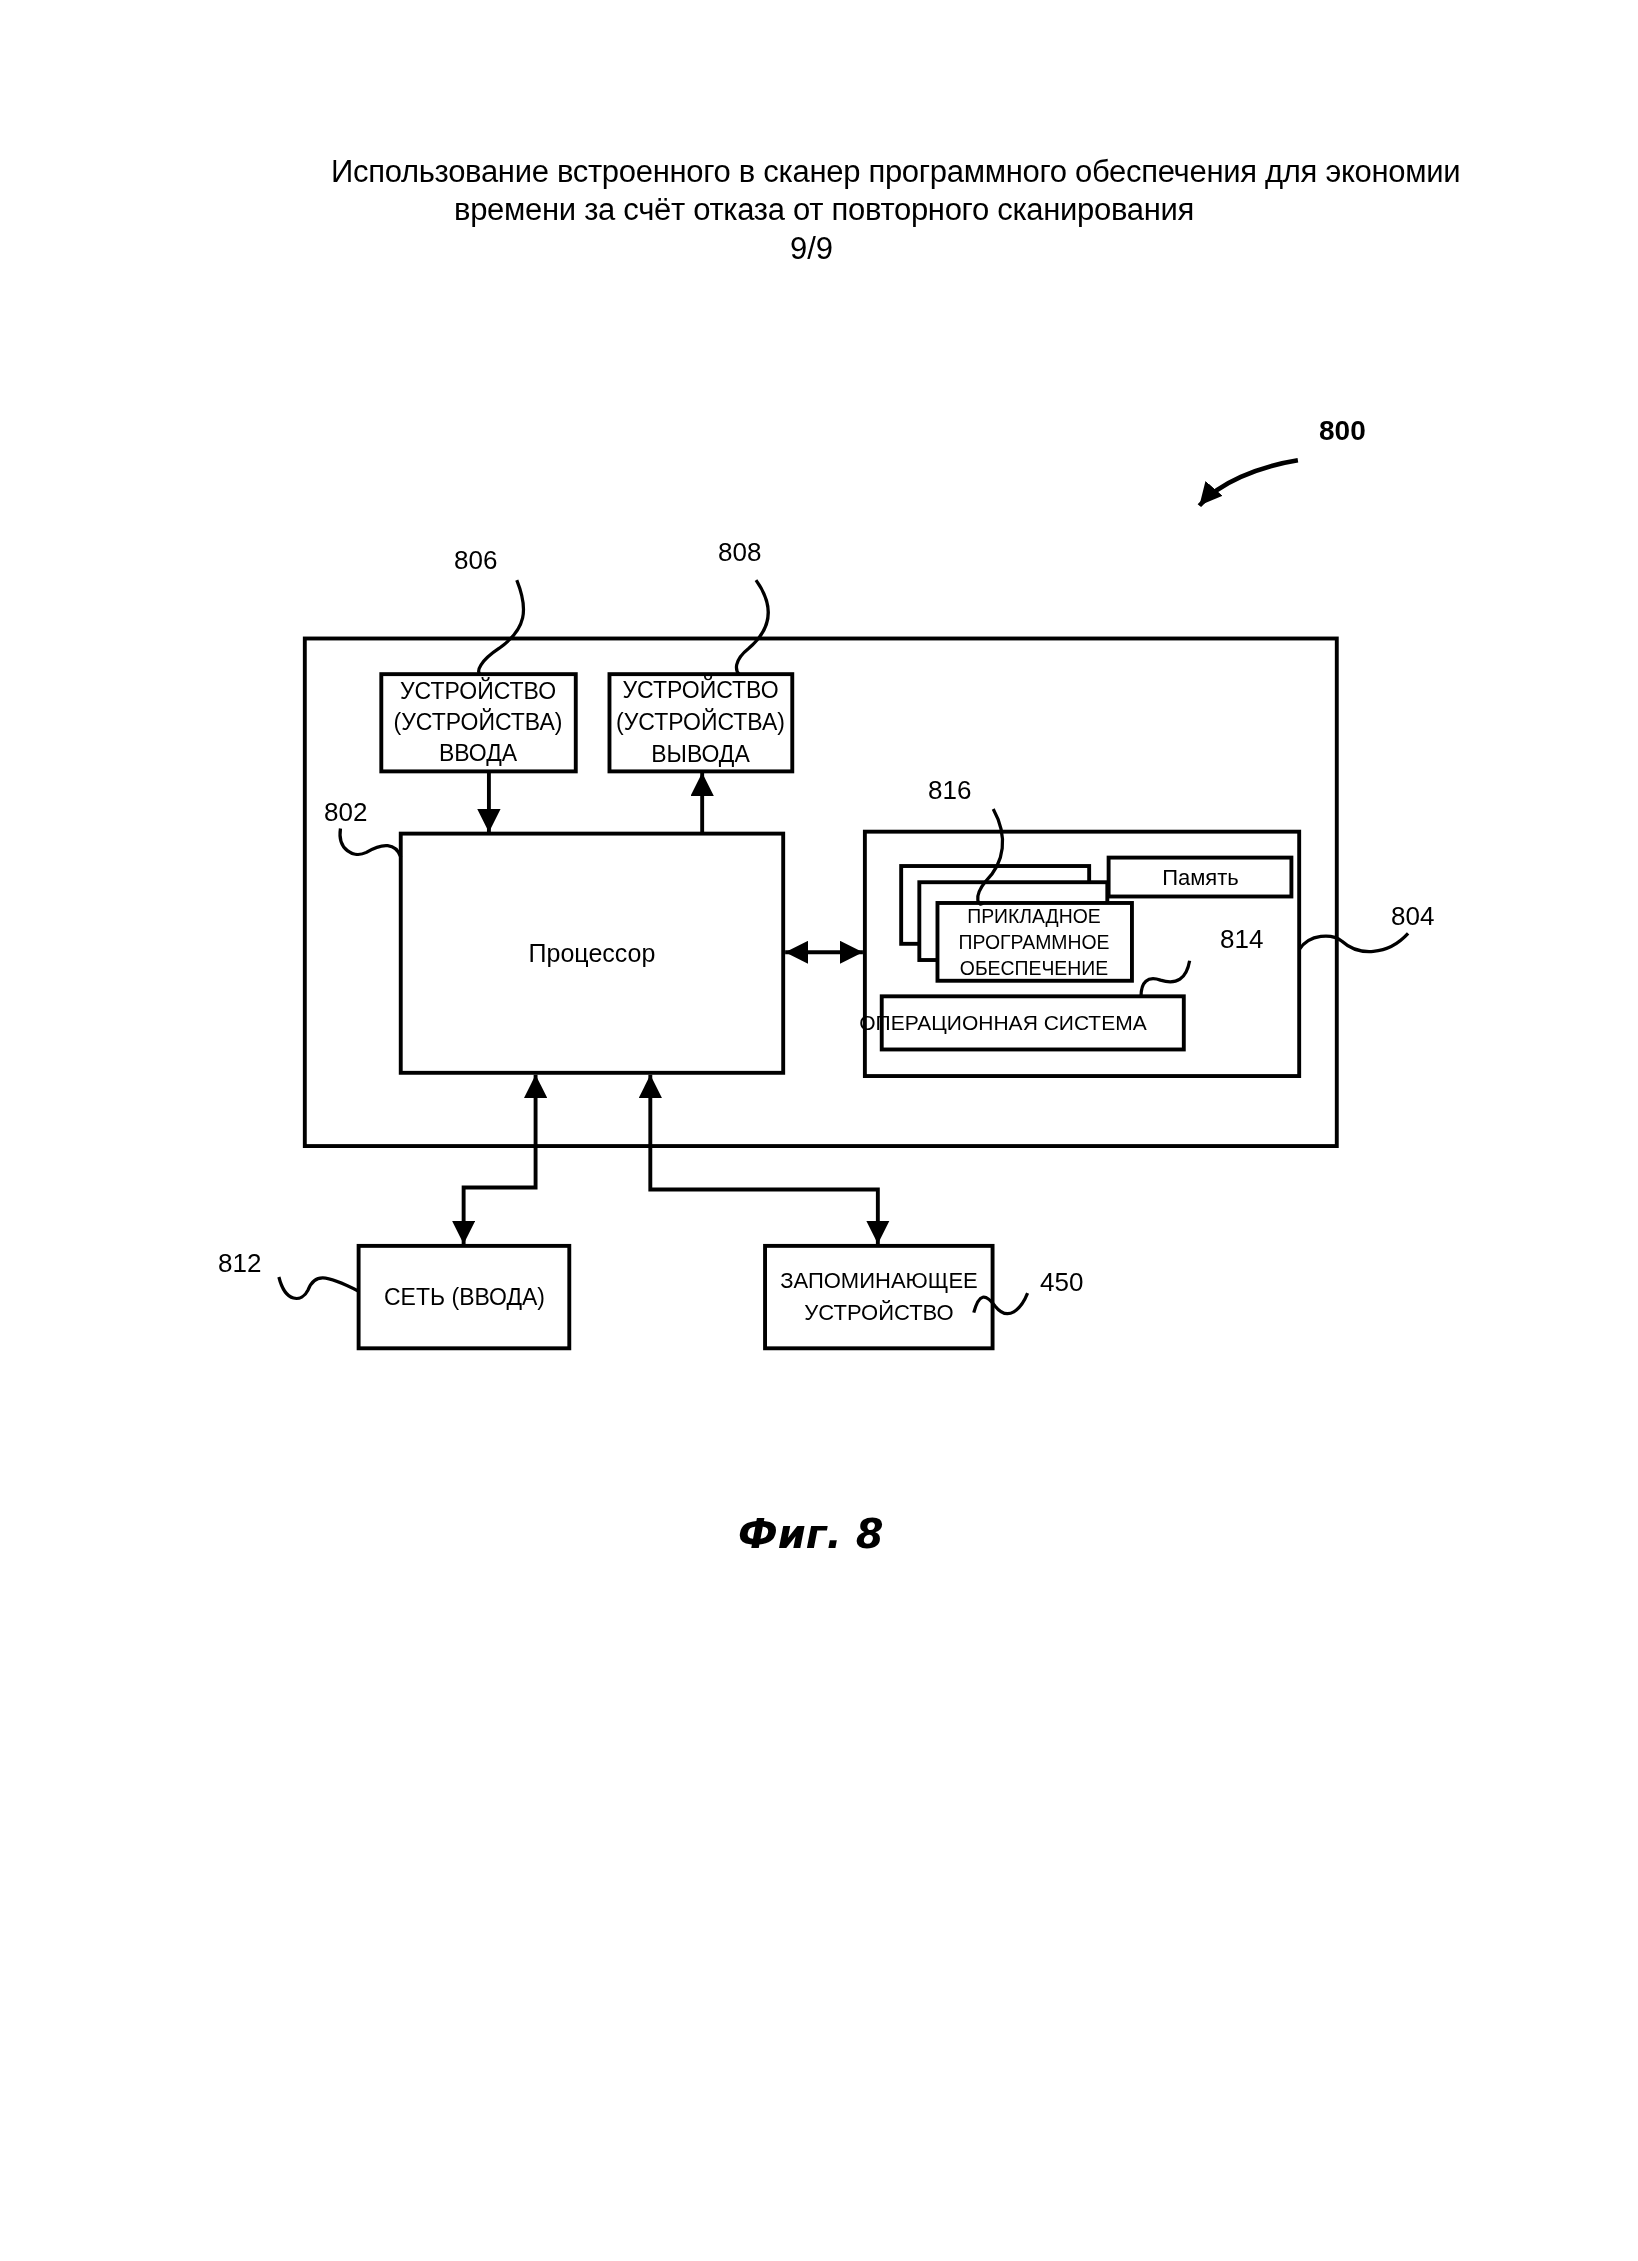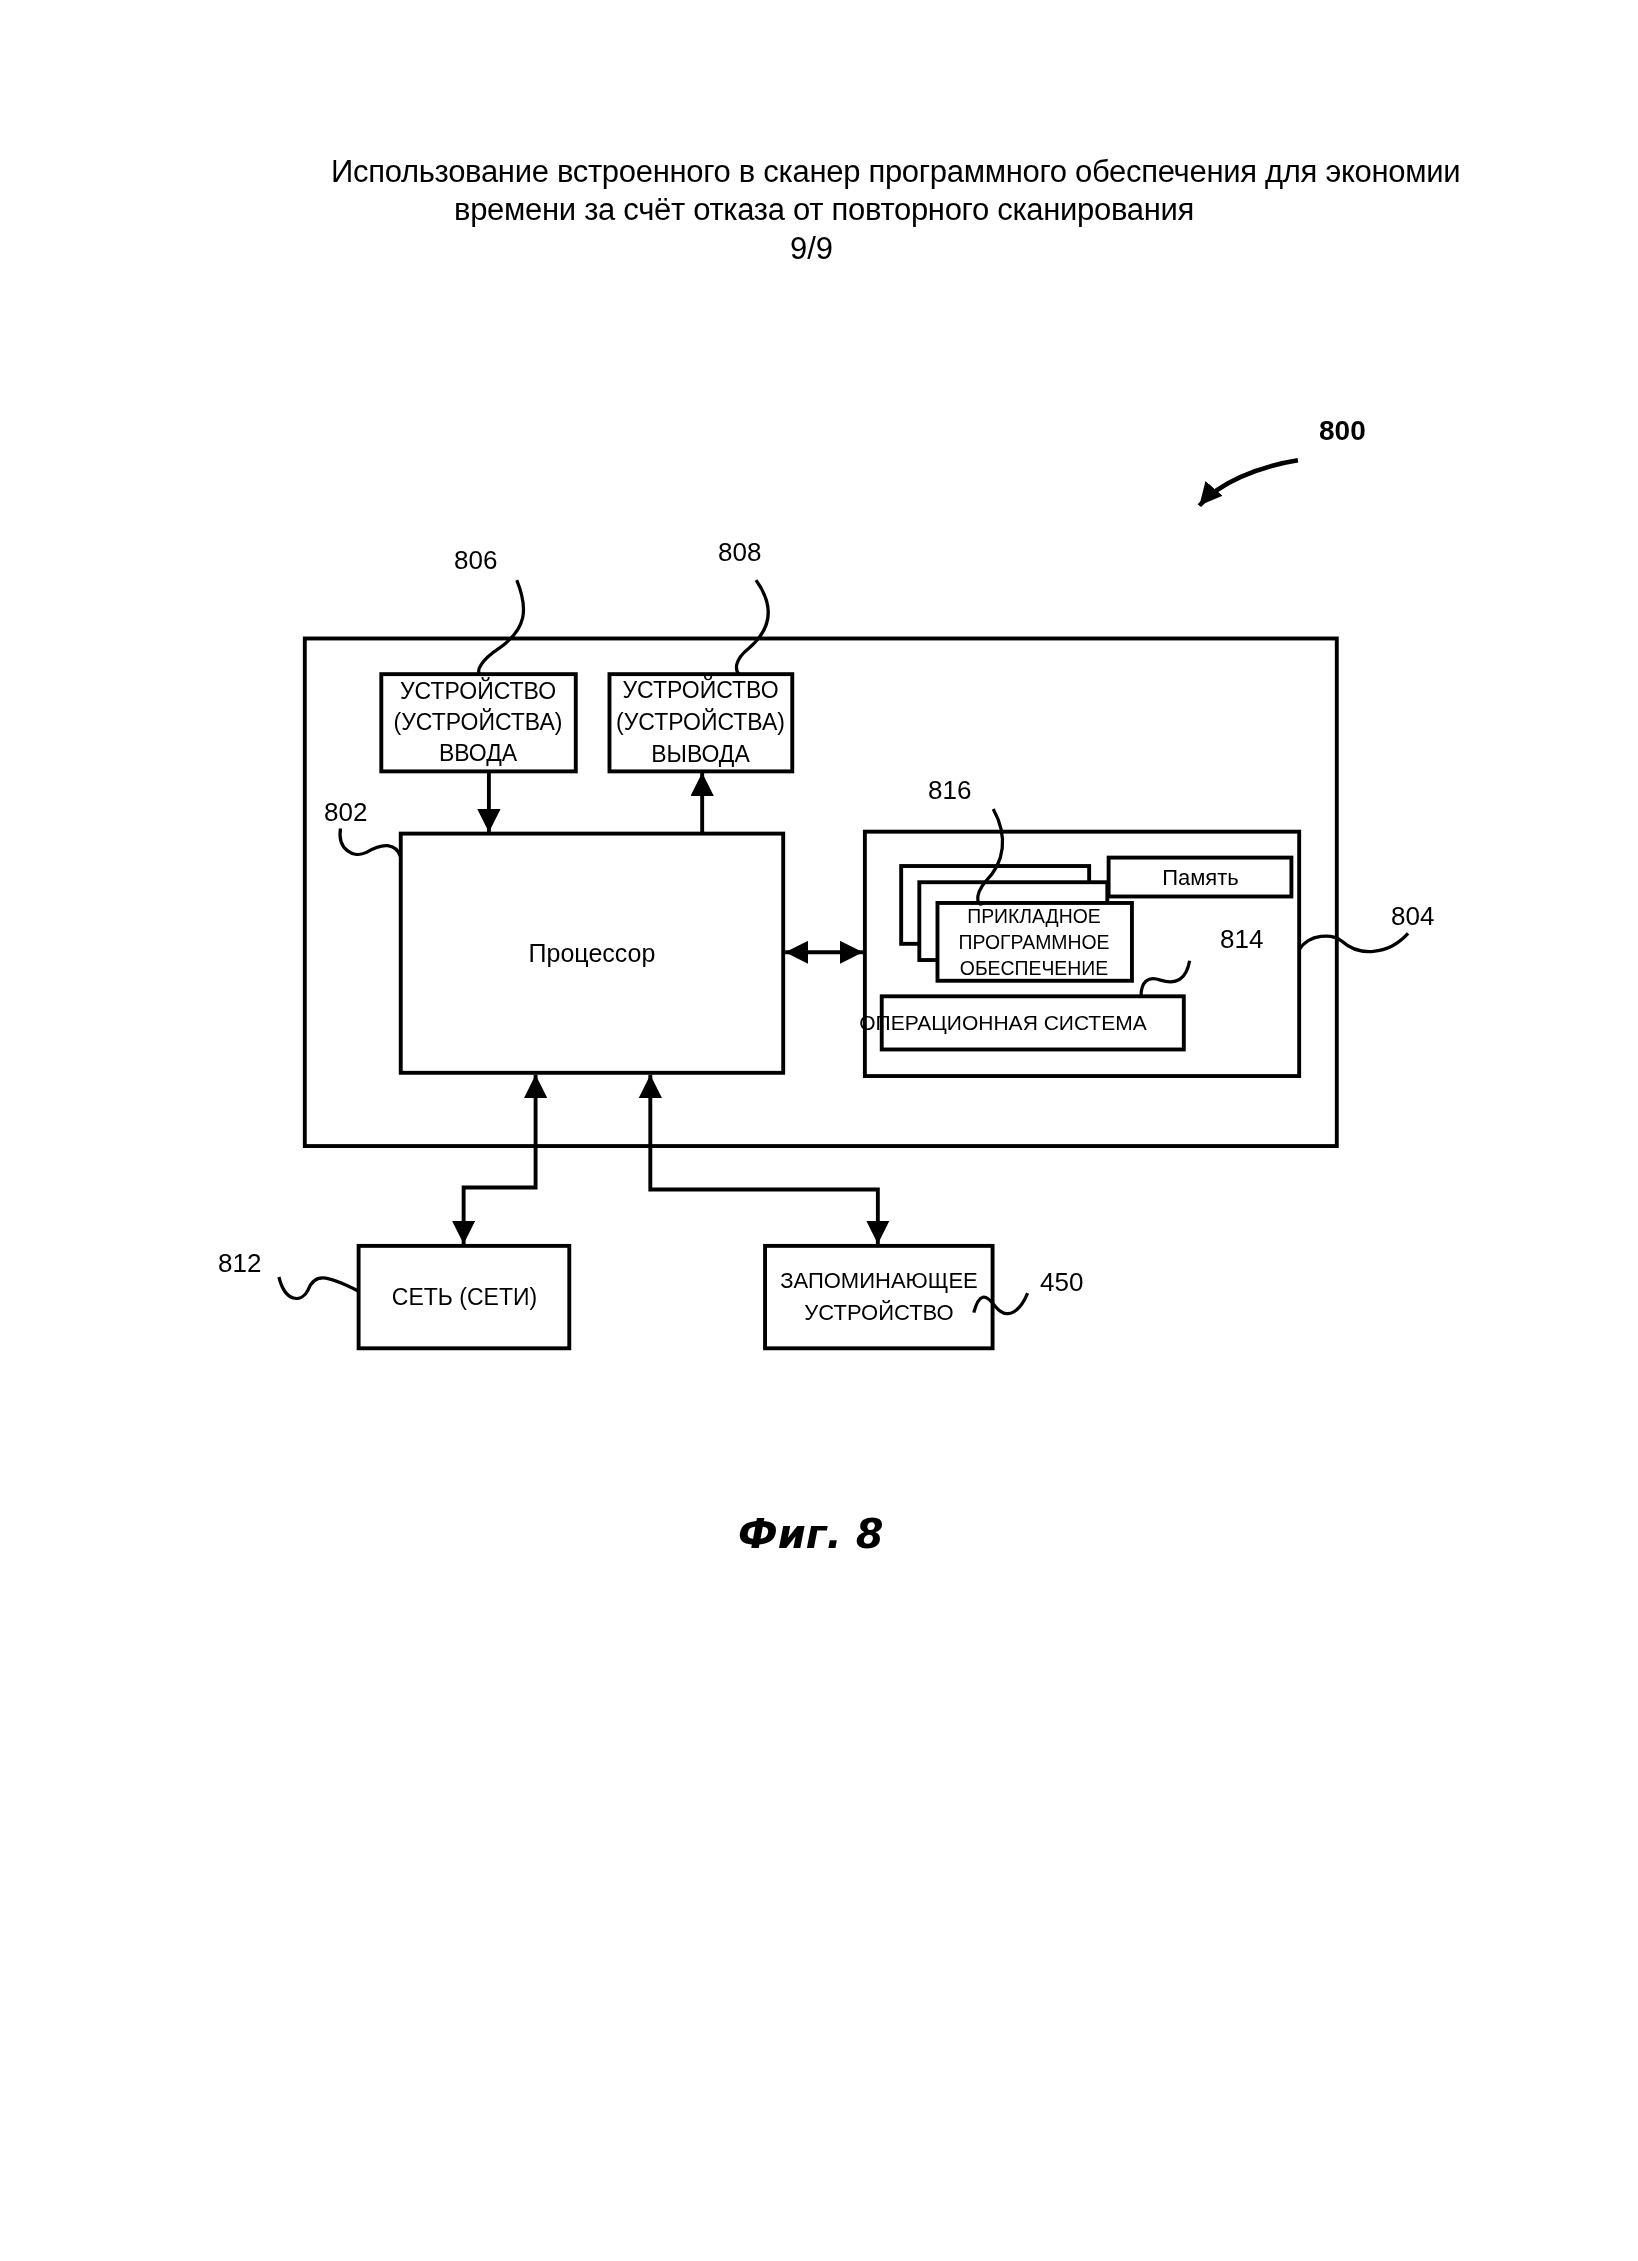--- a/index.html
+++ b/index.html
@@ -105,21 +105,21 @@
 </div>
 <div class="box-text" style="left:937px; top:903px; width:194px; height:78px; font-size:19.4px; line-height:26px;">
   <span>ПРИКЛАДНОЕ</span>
   <span>ПРОГРАММНОЕ</span>
   <span>ОБЕСПЕЧЕНИЕ</span>
 </div>
 <div class="box-text" style="left:852px; top:996px; width:302px; height:53px; font-size:21px;">
   <span>ОПЕРАЦИОННАЯ СИСТЕМА</span>
 </div>
 <div class="box-text" style="left:359px; top:1246px; width:211px; height:102px; font-size:23px;">
-  <span>СЕТЬ (СЕТИ)</span>
+  <span>СЕТЬ (ВВОДА)</span>
 </div>
 <div class="box-text" style="left:765px; top:1246px; width:228px; height:102px; font-size:22px; line-height:32px;">
   <span>ЗАПОМИНАЮЩЕЕ</span>
   <span>УСТРОЙСТВО</span>
 </div>
 
 <div class="caption">Фиг. 8</div>
 
 
 </body></html>

